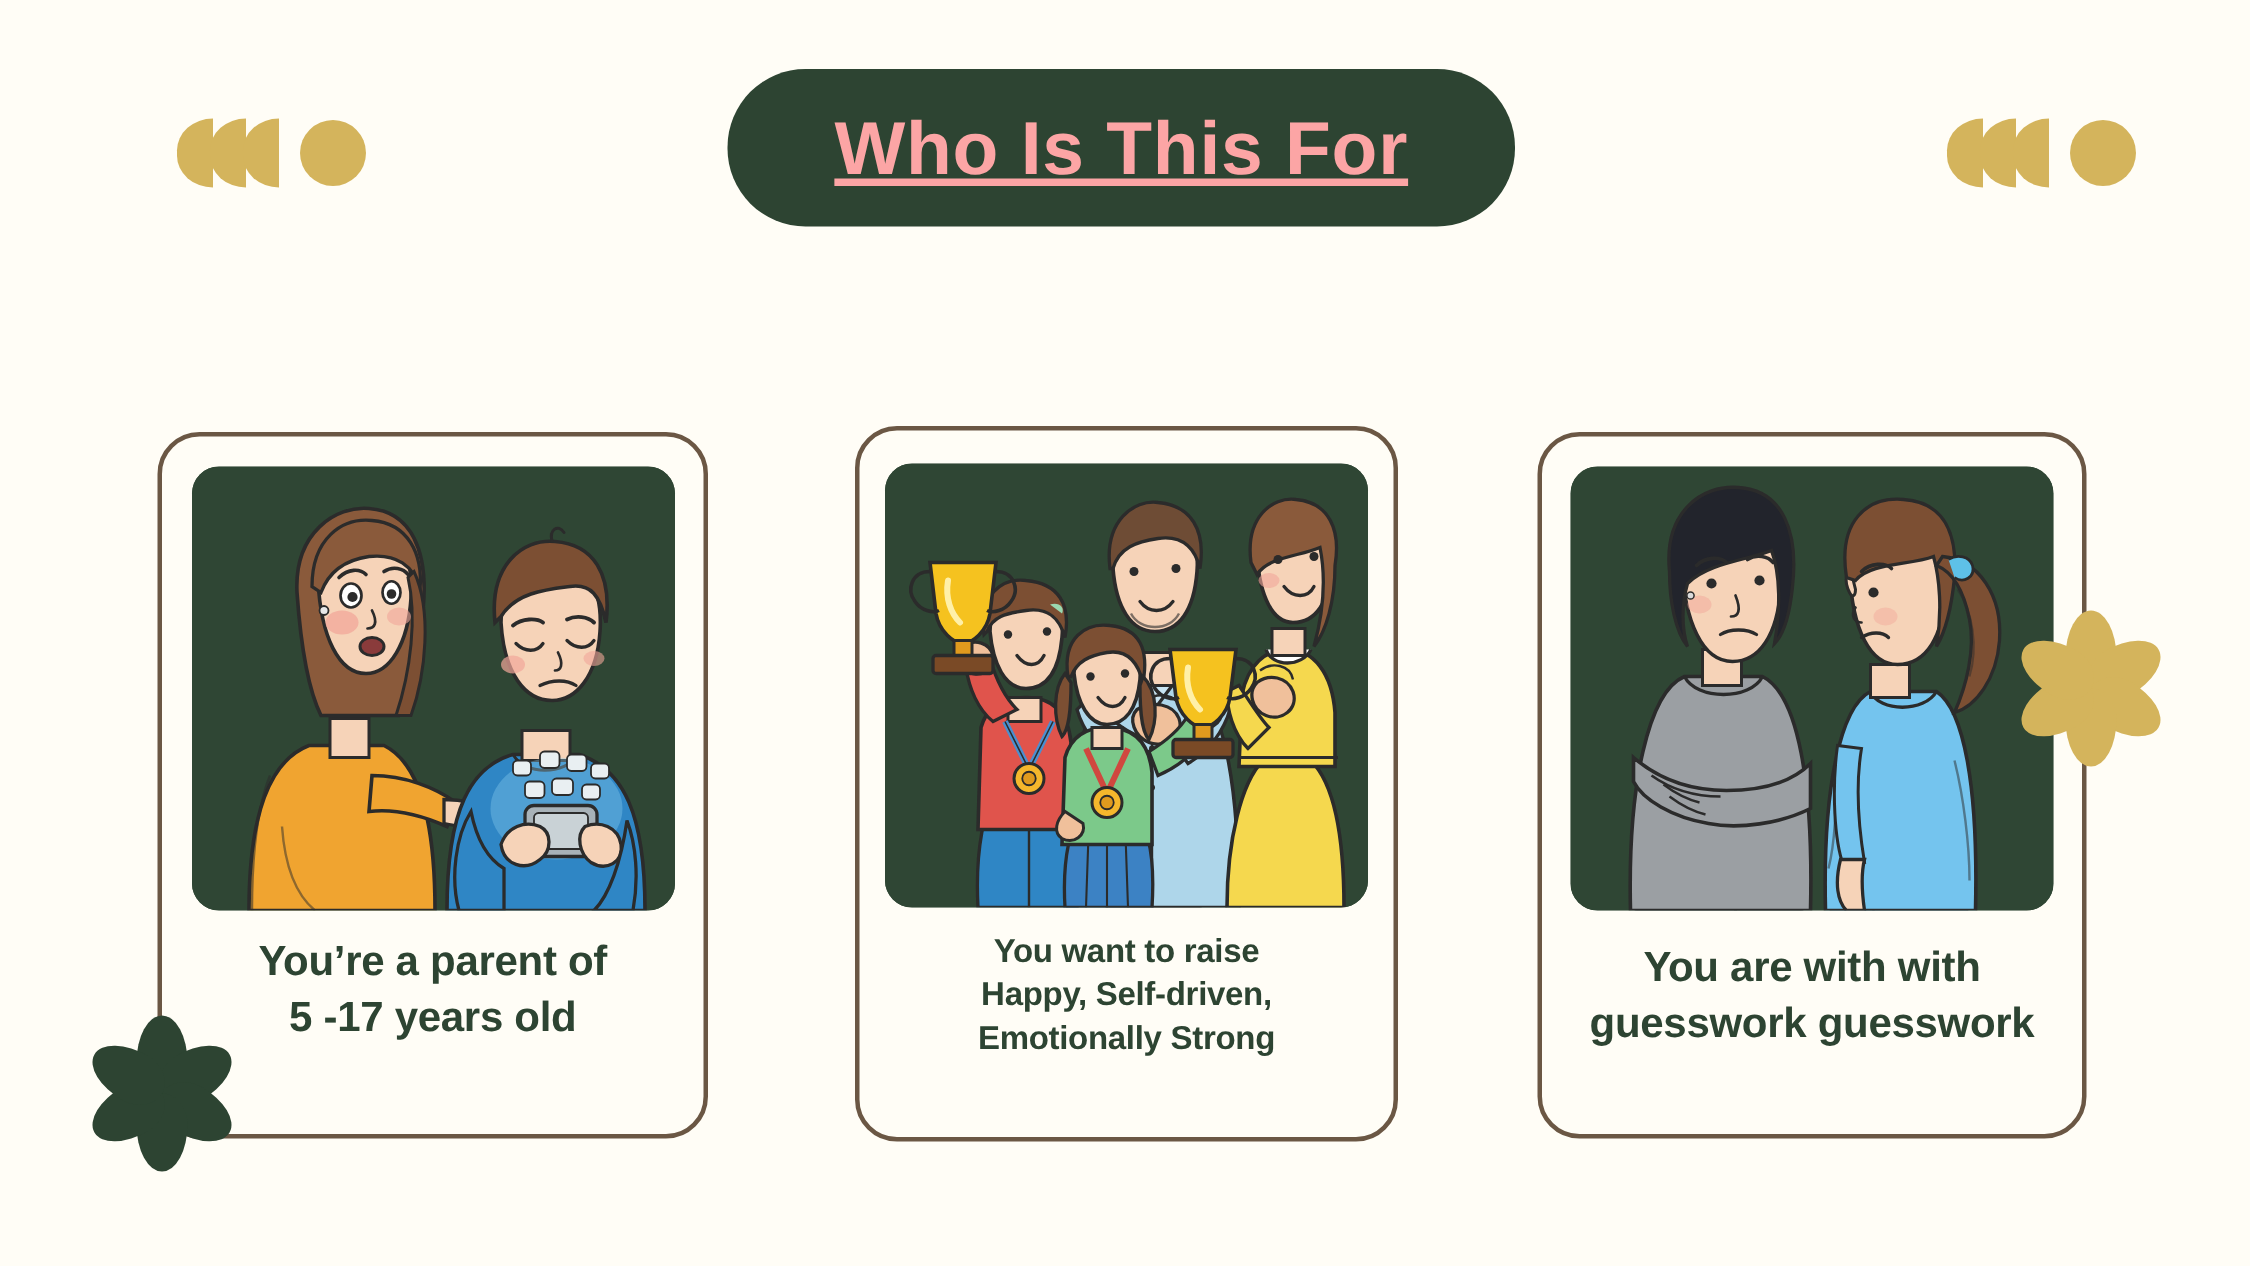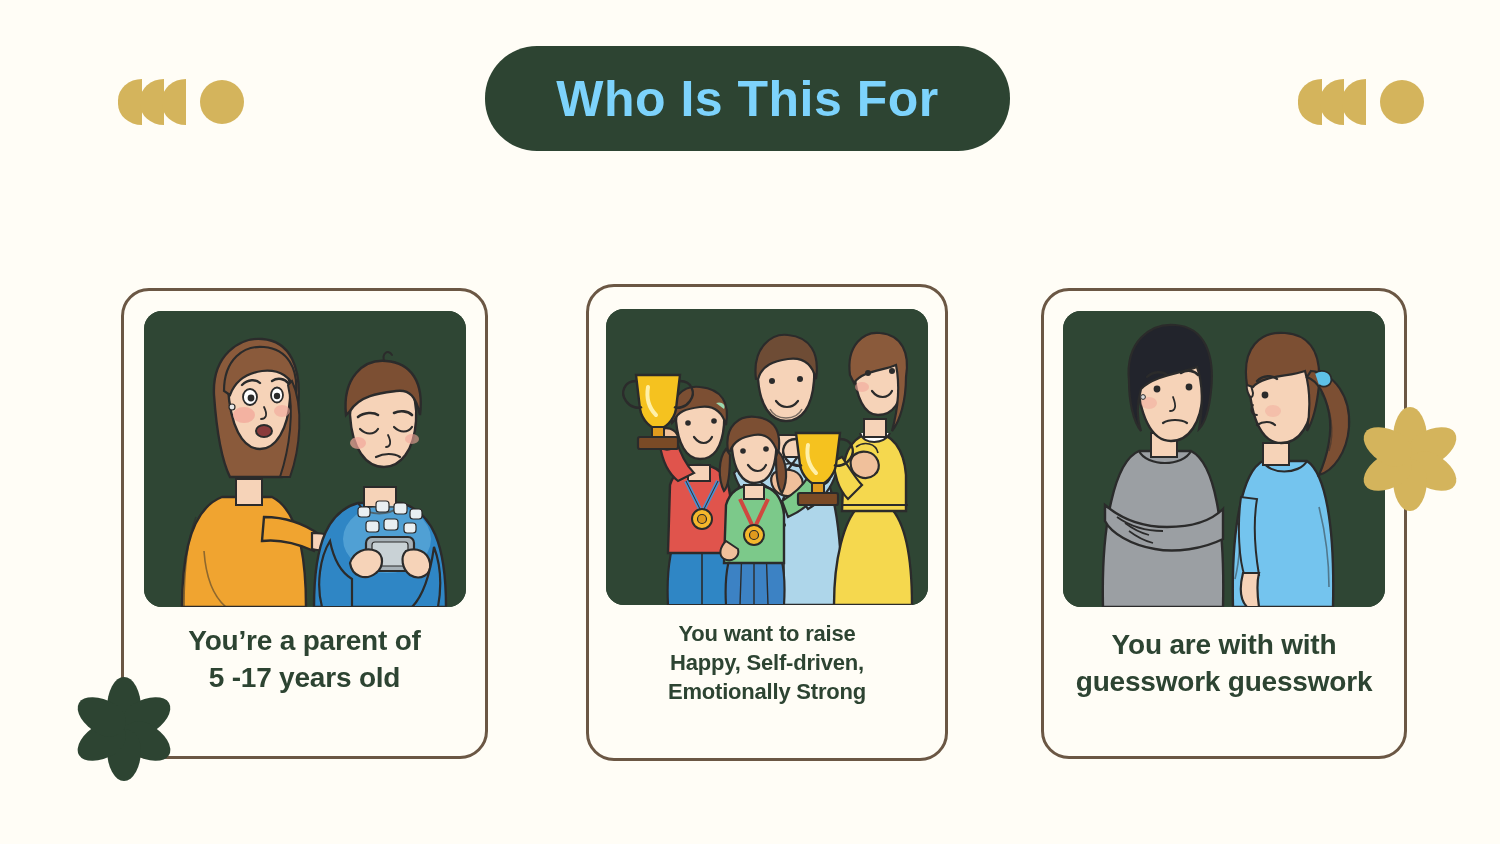--- a/index.html
+++ b/index.html
@@ -18,26 +18,27 @@
   
   .title-pill {
     position: absolute;
     left: 485px; top: 46px;
     width: 525px; height: 105px;
     background: #2D4432;
     border-radius: 52px;
     display: flex; align-items: center; justify-content: center;
   }
   .title-text {
-    color: #7dd3fc;
+    color: #fca5a5;
     font-size: 50px;
     font-weight: bold;
     letter-spacing: 0.5px;
     line-height: 1;
     white-space: nowrap;
+    text-decoration: underline;
   }
 
   
   .deco-rewind { position: absolute; top: 78px; height: 48px; display: flex; align-items: center; }
   .deco-rewind.left  { left: 118px; }
   .deco-rewind.right { left: 1298px; }
   .half-disc {
     width: 24px; height: 46px;
     background: #D4B45C;
     border-top-left-radius: 26px 23px;
@@ -58,21 +59,20 @@
     width: 1500px;
   }
   .card {
     position: absolute;
     background: #FFFDF6;
     border: 3px solid #6B5744;
     border-radius: 28px;
     display: flex;
     flex-direction: column;
     align-items: center;
-    margin-left: 16px;
   }
   .card-1 { left: 105px; top: 4px;  width: 367px; height: 471px; }
   .card-2 { left: 570px; top: 0px;  width: 362px; height: 477px; }
   .card-3 { left: 1025px; top: 4px; width: 366px; height: 471px; }
 
   .card-photo {
     position: relative;
     background: #2F4634;
     border-radius: 18px;
     overflow: hidden;

